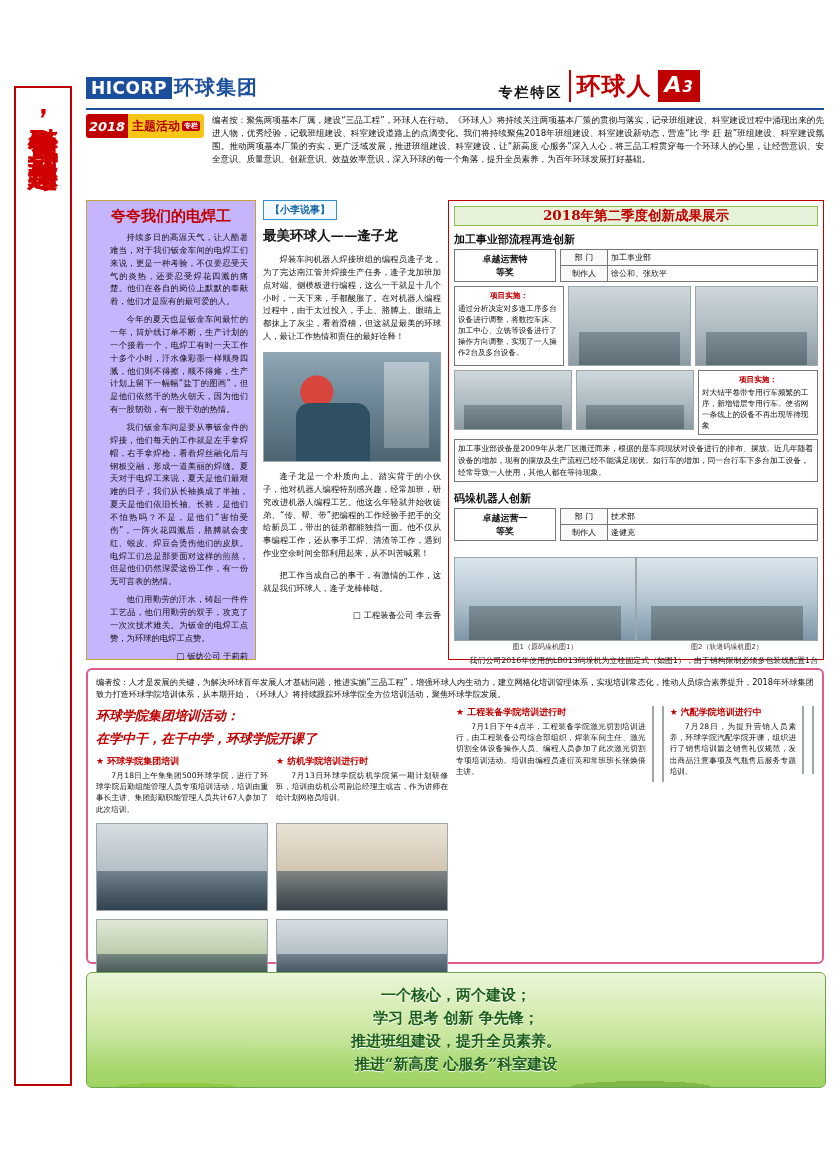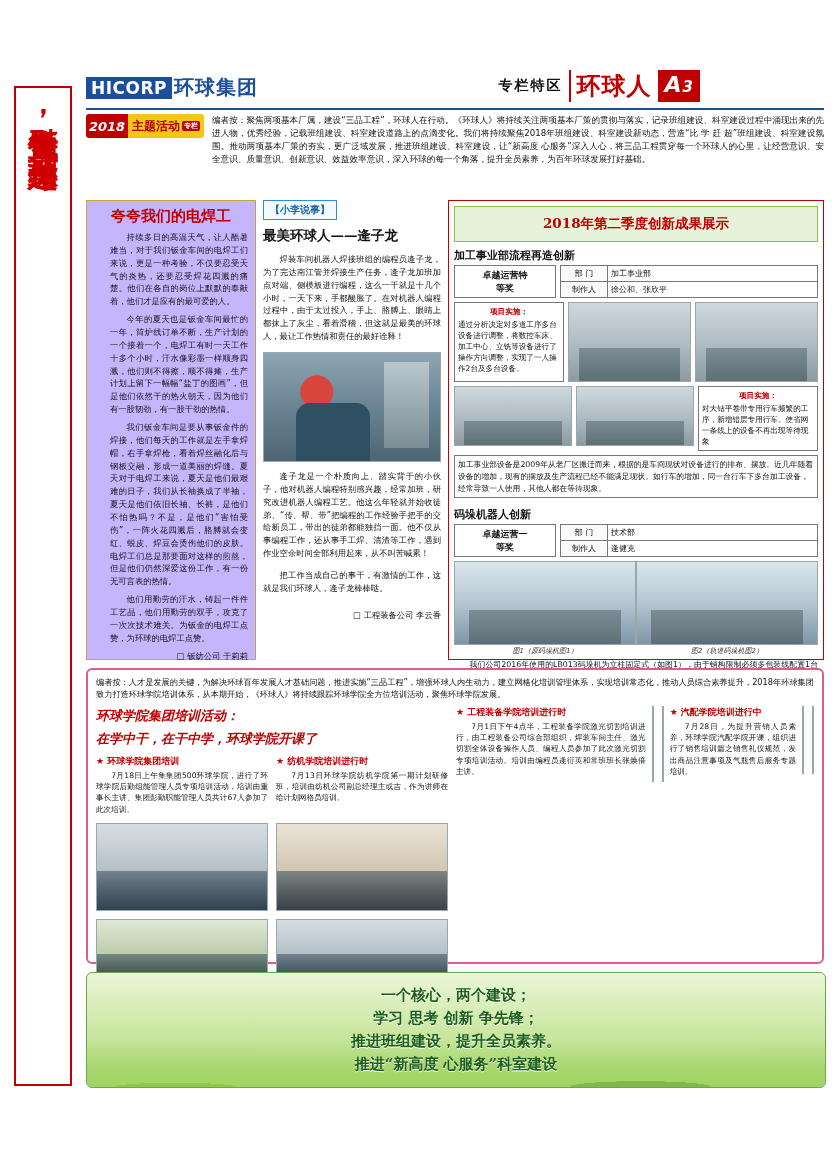--- a/index.html
+++ b/index.html
@@ -26,21 +26,21 @@
   }
 
   
   .header{position:absolute;left:74px;top:74px;width:614px;height:34px;margin-left:12px;}
   .logo{position:absolute;left:0;top:0;display:flex;align-items:center;gap:2px;}
   .logo .mark{
     background:#1b4e9b;color:#fff;font-weight:bold;font-size:17px;
     padding:1px 5px;letter-spacing:0.5px;font-family:"DejaVu Sans",sans-serif;
   }
   .logo .cn{color:#1b4e9b;font-weight:bold;font-size:20px;letter-spacing:1px;}
-  .hdr-right{position:absolute;right:0;top:-4px;display:flex;align-items:center;gap:6px;}
+  .hdr-right{position:absolute;right:0;top:-4px;display:flex;align-items:flex-end;gap:6px;}
   .hdr-col{color:#111;font-size:14px;font-weight:bold;letter-spacing:2px;}
   .hdr-brand{
     color:#c00000;font-size:24px;font-weight:bold;letter-spacing:1px;
     font-family:"DejaVu Serif","Liberation Serif",serif;
     border-left:2px solid #c00000;padding-left:6px;
   }
   .hdr-page{
     background:#c00000;color:#fff;font-size:22px;font-weight:bold;
     padding:0 7px;line-height:30px;font-style:italic;
     display:flex;align-items:baseline;gap:1px;
@@ -98,21 +98,21 @@
     background:#2f4f63;border-radius:14px 14px 0 0;
   }
   .photo.worker:before{
     content:"";position:absolute;right:6%;top:8%;width:26%;height:80%;
     background:linear-gradient(180deg,#b9c7ce,#7b8d96);
   }
 
   .col-c{flex:1;border:1px solid #c00000;padding:5px;box-sizing:border-box;display:flex;flex-direction:column;gap:5px;}
   .c-title{
     background:#e6f2d9;border:1px solid #8cbf4a;color:#c00000;font-size:13.5px;font-weight:bold;
-    text-align:center;padding:8px 0;font-family:"DejaVu Serif","Liberation Serif",serif;
+    text-align:center;padding:0 0;font-family:"DejaVu Serif","Liberation Serif",serif;
   }
   .sub-h{font-size:11px;font-weight:bold;color:#111;margin:1px 0 2px 0;}
   .meta-table{border-collapse:collapse;width:100%;font-size:8px;}
   .meta-table td{border:1px solid #777;padding:2px 3px;}
   .meta-table td.k{width:40px;background:#fafafa;text-align:center;}
   .award{
     border:1px solid #777;text-align:center;font-size:9px;font-weight:bold;color:#111;
     padding:3px 2px;line-height:1.4;
   }
   .proj-box{border:1px solid #777;font-size:7.6px;line-height:1.45;padding:3px;box-sizing:border-box;}
@@ -286,21 +286,21 @@
               <td class="k">部 门</td>
               <td>技术部</td>
             </tr>
             <tr>
               <td class="k">制作人</td>
               <td>逄健克</td>
             </tr>
           </tbody>
             </table>
         </div>
-        <div style="display:flex;margin-top:4px;font-style:italic;">
+        <div style="display:flex;margin-top:16px;">
           <div style="flex:1;">
             <div class="shopphoto blue" style="height:82px;"></div>
             <div class="cap">图1（原码垛机图1）</div>
           </div>
           <div style="flex:1;">
             <div class="shopphoto blue" style="height:82px;"></div>
             <div class="cap">图2（轨道码垛机图2）</div>
           </div>
         </div>
         <p class="para-s" style="margin-top:3px;">我们公司2016年使用的LB013码垛机为立柱固定式（如图1），由于销构限制必须多包装线配置1台码垛机。当的8平广内需配置多条包装线时，码垛机的数量相应的增加。这种设计不仅增加了多个的投资成本，还占用了厂房空间。如解决此问题急需设计并发一种满足多条包装线生产的轨道码垛机器人（如图2）。在公司领导的支持相助一协调下，经过各个部门的密切合作，于2018年4月开始设计，并于2018年6月完成装机调试。</p>

